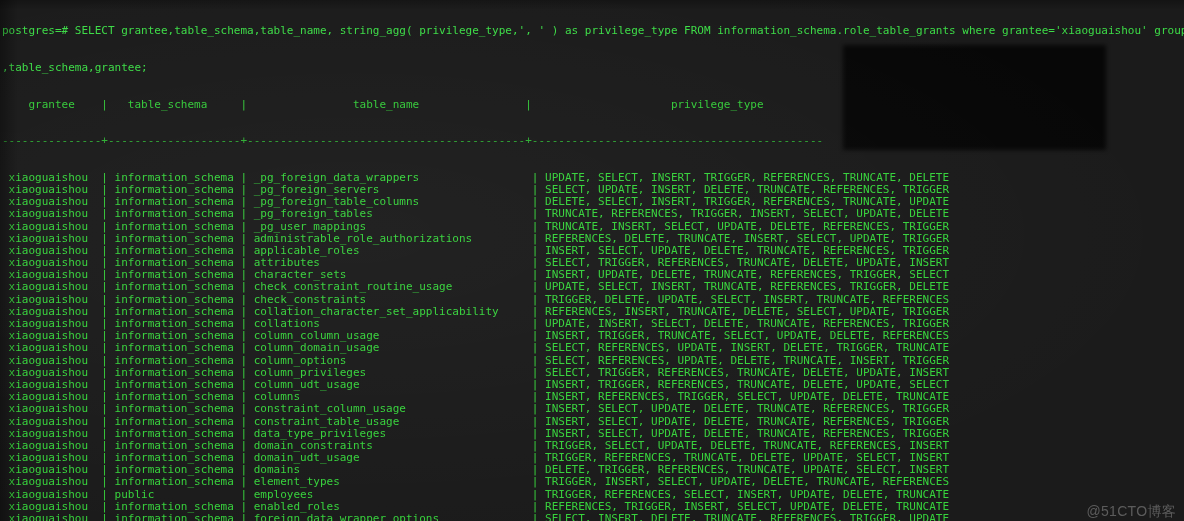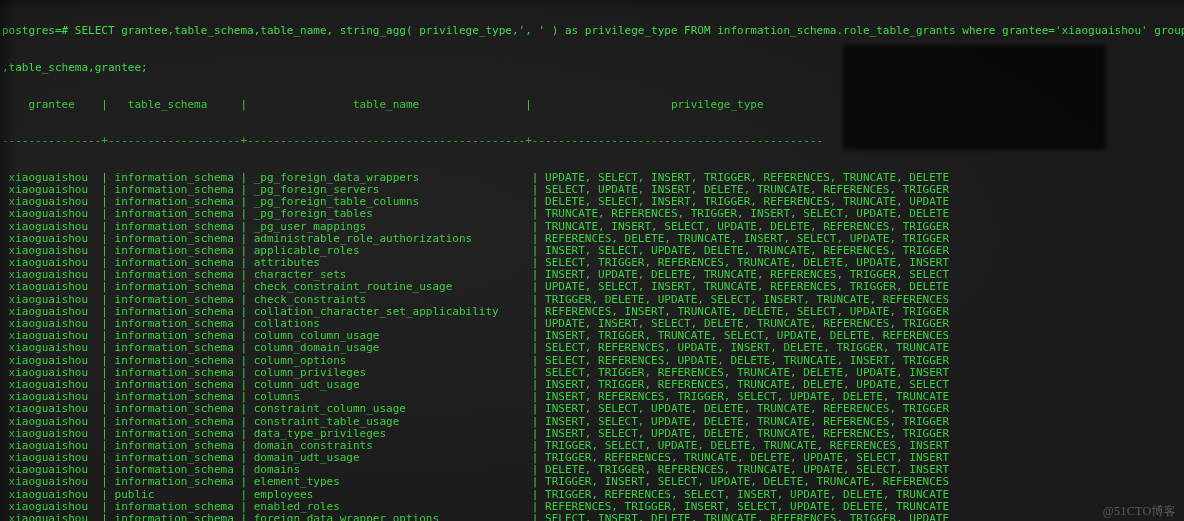--- a/index.html
+++ b/index.html
@@ -55,22 +55,22 @@
   }
   .prompt-line { color: #3ddc47; }
   .colhdr { color: #35c93a; }
   .rule { color: #2fae34; }
   .row { color: #37d23c; }
   #watermark {
     position: absolute;
     right: 8px;
     bottom: 4px;
     z-index: 6;
-    font-family: Liberation Serif, serif;
-    font-size: 12px;
+    font-family: Liberation Sans, sans-serif;
+    font-size: 14px;
     color: rgba(180,180,180,0.42);
     letter-spacing: 0.3px;
     user-select: none;
   }
 </style>
 </head>
 <body>
 
 <div id="terminal">
 

